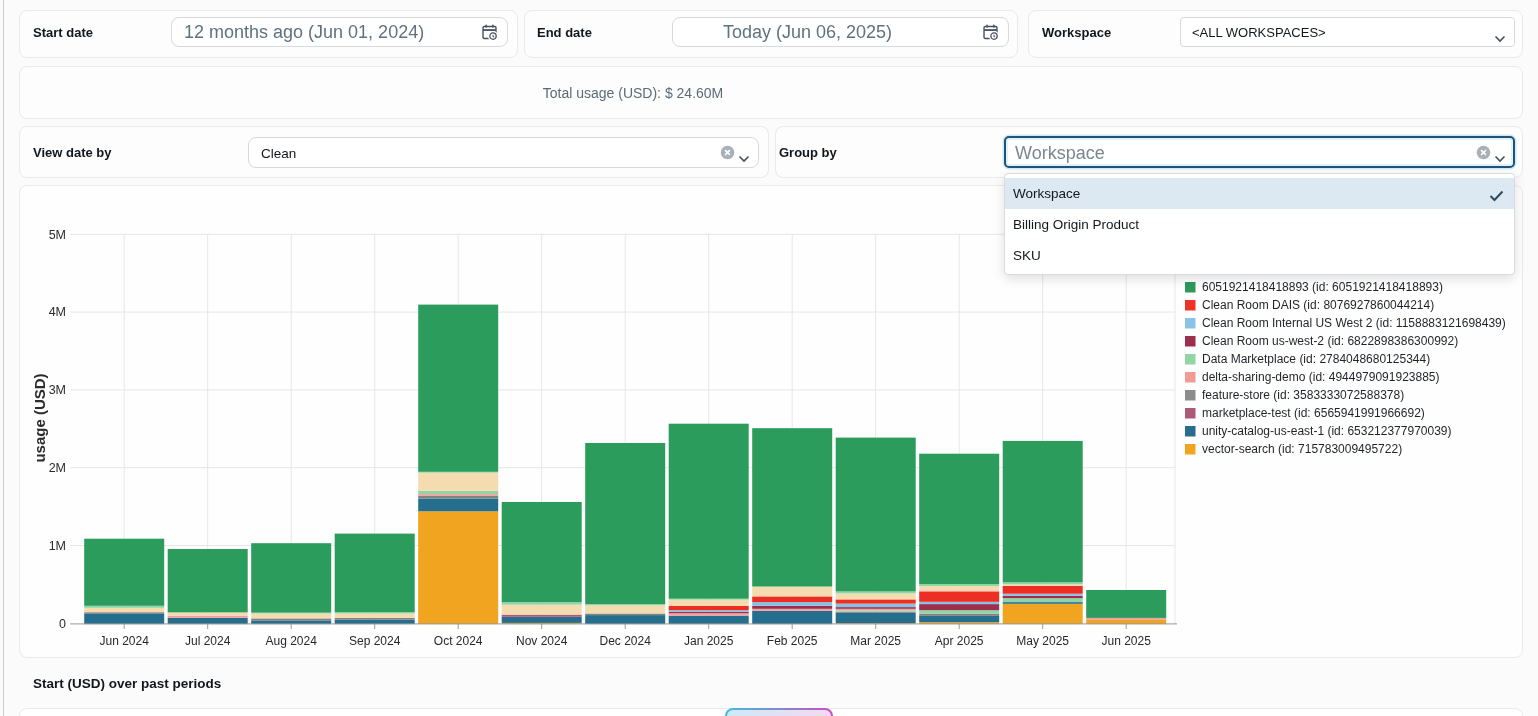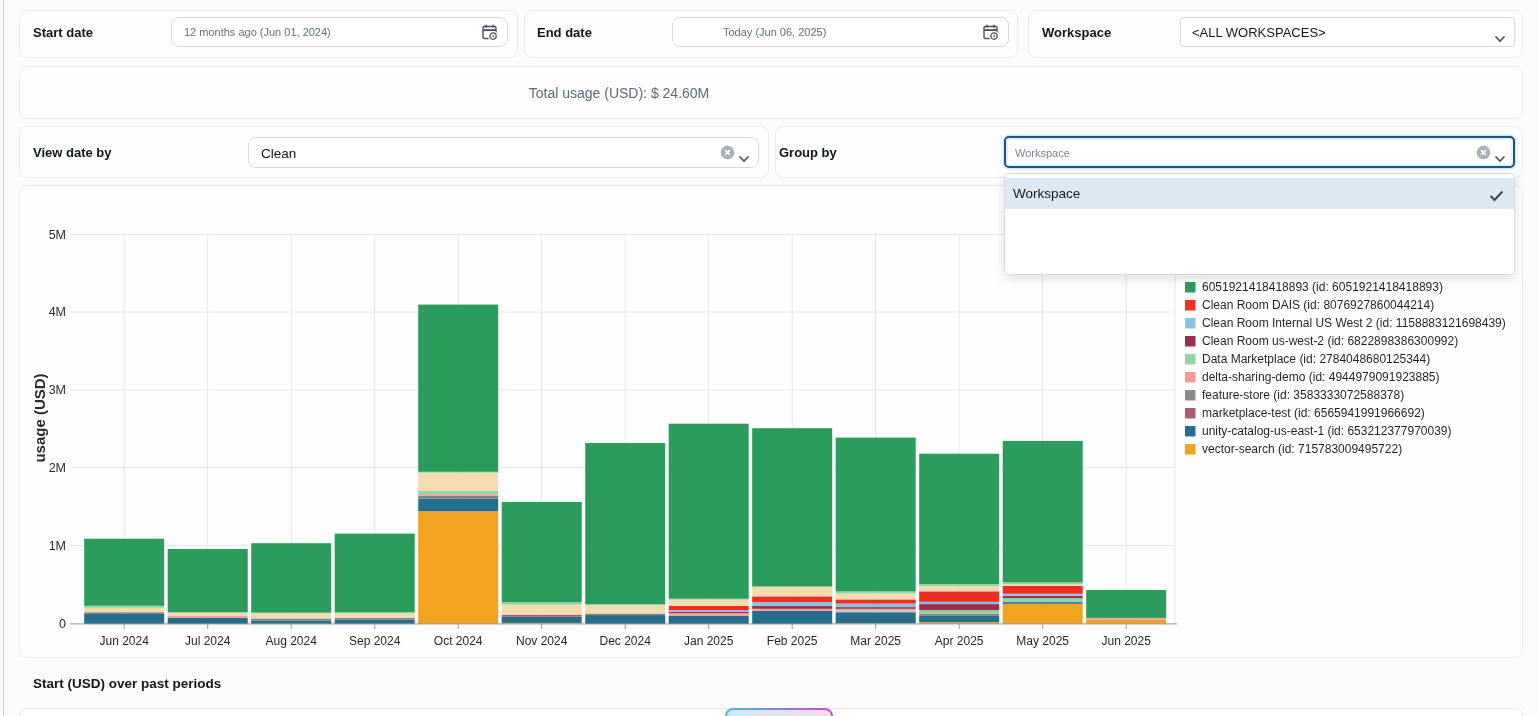--- a/index.html
+++ b/index.html
@@ -1,20 +1,20 @@
 <!DOCTYPE html>
 <html><head><meta charset="utf-8"><style>
 * { margin:0; padding:0; box-sizing:border-box; }
 body { width:1538px; height:716px; position:relative; overflow:hidden;
   background:#fbfbfb; font-family:"Liberation Sans", sans-serif; }
 .abs { position:absolute; }
 .card { position:absolute; background:#fdfdfd; border:1px solid #e9eaec; border-radius:8px; }
 .lbl { position:absolute; font-size:13px; font-weight:bold; color:#11171c; line-height:16px; }
 .inp { position:absolute; background:#fff; border:1px solid #d6dade; border-radius:8px; height:30px; }
-.itxt { position:absolute; font-size:11px; color:#5F7281; line-height:15px; }
+.itxt { position:absolute; font-size:18px; color:#5F7281; line-height:15px; }
 .btxt { position:absolute; font-size:13.5px; color:#11171c; line-height:15px; }
 </style></head>
 <body>
 <div class="abs" style="left:3px; top:0; width:1px; height:716px; background:#c9ced3;"></div>
 
 <div class="card" style="left:19px; top:10px; width:499px; height:48px;"></div>
 <div class="lbl" style="left:33px; top:25px;">Start date</div>
 <div class="inp" style="left:171px; top:17px; width:337px;"></div>
 <div class="itxt" style="left:184px; top:25px;">12 months ago (Jun 01, 2024)</div>
 <div class="abs" style="left:481px; top:24px;"><svg width="17" height="17" viewBox="0 0 16 16" fill="none">
@@ -41,21 +41,21 @@
 
 <div class="card" style="left:1028px; top:10px; width:495px; height:48px;"></div>
 <div class="lbl" style="left:1042px; top:25px;">Workspace</div>
 <div class="inp" style="left:1180px; top:17px; width:335px; border-radius:4px;"></div>
 <div class="btxt" style="left:1192px; top:25px; font-size:13px;">&lt;ALL WORKSPACES&gt;</div>
 <div class="abs" style="left:1494px; top:29px;"><svg width="12" height="8" viewBox="0 0 12 8" fill="none">
       <path d="M1.5 1.5L6 6l4.5-4.5" stroke="#44505F" stroke-width="1.6"></path>
     </svg></div>
 
 <div class="card" style="left:19px; top:66px; width:1504px; height:53px;"></div>
-<div class="abs" style="left:13px; top:85px; width:1196px; text-align:center; font-size:14px; color:#5c6b7a; padding-left:16px;">Total usage (USD): $ 24.60M</div>
+<div class="abs" style="left:27px; top:85px; width:1196px; text-align:center; font-size:14px; color:#5c6b7a; padding-left:16px;">Total usage (USD): $ 24.60M</div>
 
 <div class="card" style="left:19px; top:126px; width:750px; height:52px;"></div>
 <div class="lbl" style="left:33px; top:145px;">View date by</div>
 <div class="inp" style="left:248px; top:137px; width:511px; height:31px;"></div>
 <div class="btxt" style="left:261px; top:146px;">Clean</div>
 <div class="abs" style="left:720px; top:145px;"><svg width="15" height="15" viewBox="0 0 15 15">
       <circle cx="7.5" cy="7.5" r="6.8" fill="#A9B0B8"></circle>
       <path d="M5.1 5.1l4.8 4.8M9.9 5.1l-4.8 4.8" stroke="#fff" stroke-width="1.5"></path>
     </svg></div>
 <div class="abs" style="left:738px; top:149px;"><svg width="12" height="8" viewBox="0 0 12 8" fill="none">
@@ -239,18 +239,24 @@
 <text x="1183" y="268.3" font-size="12" fill="#1f2328">vector-search (id: 715783009495722)</text>
 </svg>
 
 <div class="abs" style="left:1004px; top:173px; width:511px; height:102px; background:#fff; border:1px solid #d9dbdd; border-radius:4px; box-shadow:0 4px 12px rgba(0,0,0,0.12); padding:4px 0; z-index:5;">
   <div style="height:31px; background:#dce8f2; position:relative;">
     <div class="btxt" style="left:8px; top:8px;">Workspace</div>
     <div class="abs" style="right:10px; top:10px;"><svg width="15" height="12" viewBox="0 0 15 12" fill="none">
           <path d="M1.5 6l4 4L13.5 1.5" stroke="#30495C" stroke-width="2"></path>
         </svg></div>
   </div>
+  <div style="height:31px; position:relative;">
+    <div class="btxt" style="left:8px; top:8px;">Billing Origin Product</div>
+  </div>
+  <div style="height:31px; position:relative;">
+    <div class="btxt" style="left:8px; top:8px;">SKU</div>
+  </div>
 </div>
 
 <div class="lbl" style="left:33px; top:676px; font-size:13.5px;">Start (USD) over past periods</div>
 <div class="card" style="left:19px; top:708px; width:1504px; height:30px; border-radius:8px 8px 0 0; background:#fff;"></div>
 <div class="abs" style="left:725px; top:708px; width:108px; height:20px; border-radius:8px 8px 0 0; background:linear-gradient(90deg,#3ec0dc,#c94fc4); padding:2px 2px 0 2px;">
   <div style="width:100%; height:100%; border-radius:6px 6px 0 0; background:linear-gradient(90deg,#cde9f6,#f2dbf0);"></div>
 </div>
 </body></html>

